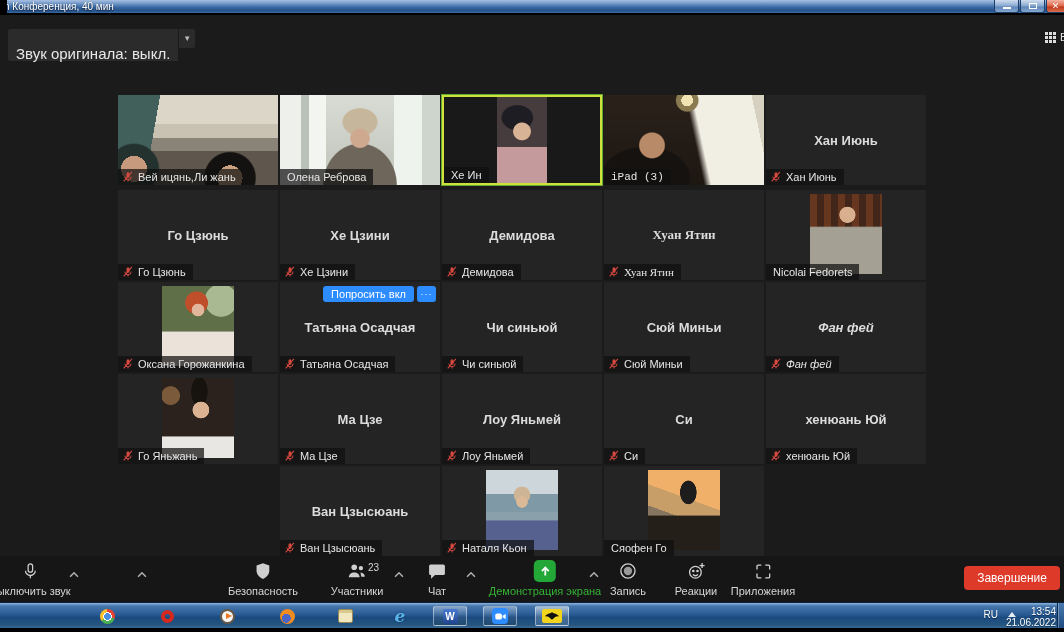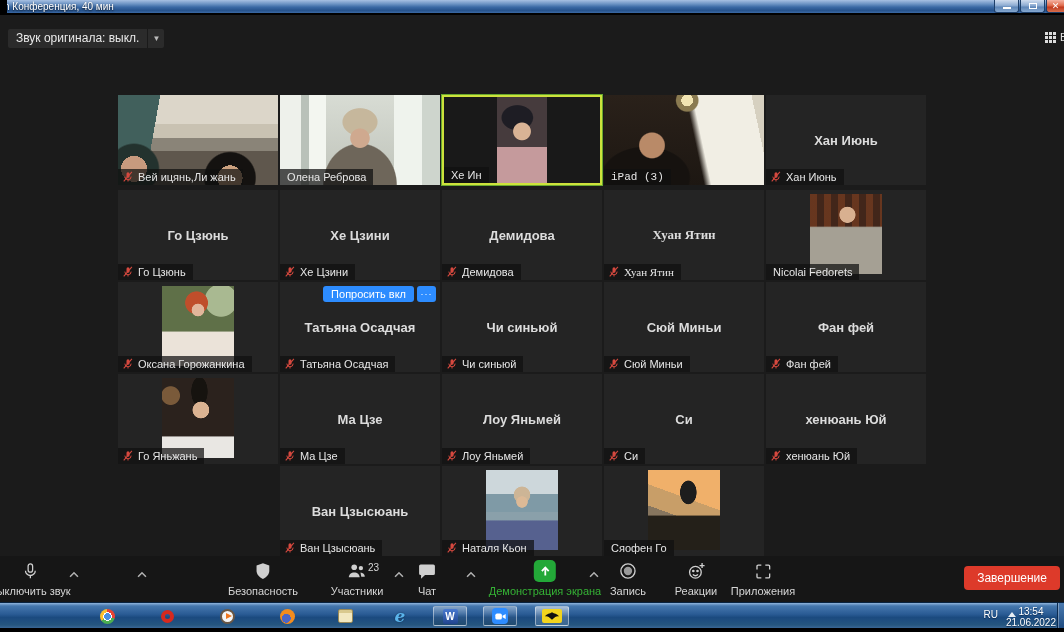--- a/index.html
+++ b/index.html
@@ -22,21 +22,21 @@
   #btn-max { left:1020px; width:25px; }
   #btn-close { left:1046px; width:18px; border-right:none; border-radius:0 0 0 3px; }
   #btn-min .glyph { width:8px; height:2px; background:#fff; margin-top:4px; }
   #btn-max .glyph { width:8px; height:6px; border:1.5px solid #fff; }
   #btn-close .glyph { color:#fff; font-size:9px; font-weight:bold; line-height:1; }
 
   
   #client { position:absolute; left:0; top:15px; width:1064px; height:587px; background:#1b1b1b; }
 
   #orig-sound { position:absolute; left:8px; top:14px; height:19px; display:flex; }
-  #orig-sound .main { background:#2b2b2b; color:#e8e8e8; font-size:12px; padding:2px 8px;
+  #orig-sound .main { background:#2b2b2b; color:#e8e8e8; font-size:15px; padding:16px 8px;
     border-radius:2px 0 0 2px; white-space:nowrap; }
   #orig-sound .caret { background:#2b2b2b; color:#bbb; width:17px; font-size:8px; display:flex;
     align-items:center; justify-content:center; border-left:1px solid #1a1a1a; border-radius:0 2px 2px 0; }
 
   #view-btn { position:absolute; right:-16px; top:16px; display:flex; align-items:center; gap:4px;
     color:#e0e0e0; font-size:11px; }
   .grid-icon { width:11px; height:11px;
     background:conic-gradient(#ddd 0 100%);
     -webkit-mask:repeating-linear-gradient(0deg,#000 0 3px,transparent 3px 4px),
                  repeating-linear-gradient(90deg,#000 0 3px,transparent 3px 4px);
@@ -154,21 +154,21 @@
   .ic-word { width:15px; height:15px; background:linear-gradient(180deg,#4a7ad0,#20448e);
     border-radius:2px; color:#fff; font-size:10px; font-weight:bold; display:flex; align-items:center;
     justify-content:center; }
   .ic-zoom { width:16px; height:16px; background:#2d8cff; border-radius:4px; display:flex;
     align-items:center; justify-content:center; }
   .ic-bat { width:20px; height:14px; background:#f2d41e; border-radius:2px; display:flex;
     align-items:center; justify-content:center; }
   #lang { position:absolute; right:66px; top:6px; color:#fff; font-size:10px; text-shadow:0 1px 1px #0a2a50; }
   #tray-arrow { position:absolute; right:48px; top:9px; width:0; height:0;
     border-left:4px solid transparent; border-right:4px solid transparent; border-bottom:5px solid #e8eef5; }
-  #clock { position:absolute; right:8px; top:3px; text-align:center; color:#fff; font-size:10px;
+  #clock { position:absolute; right:8px; top:3px; text-align:right; color:#fff; font-size:10px;
     text-shadow:0 1px 1px #0a2a50; line-height:11px; }
   #show-desktop { position:absolute; right:0; top:0; width:7px; height:26px;
     background:linear-gradient(180deg,#4a7ab0,#1d4a7f); border-left:1px solid #0a2a50;
     box-shadow:inset 1px 0 0 rgba(255,255,255,.3); }
   #bottom-black { position:absolute; left:0; top:628px; width:1064px; height:4px; background:#000; }
   #top-black { position:absolute; left:0; top:0; width:1064px; height:2px; background:#000; }
 </style>
 </head>
 <body>
 
@@ -376,21 +376,21 @@
                 <g fill="none" stroke="#d6493f" stroke-width="1.3">
                   <path d="M3.8 7.5a4.2 4.2 0 0 0 8.4 0"></path>
                   <line x1="8" y1="11.7" x2="8" y2="14"></line>
                 </g>
                 <line x1="2.3" y1="13.8" x2="13.2" y2="1.2" stroke="#d6493f" stroke-width="1.4"></line>
               </svg>
             </span>
             <span>Сюй Миньи</span>
           </div>
         </div>
-        <div class="tile" style="left: 766px; top: 267px;">
+        <div class="tile" style="left: 766px; top: 267px; font-style: italic;">
           <div class="center-name">Фан фей</div>
           <div class="name-label">
             <span style="display: flex;">
               <svg class="mic-muted" viewBox="0 0 16 16">
                 <rect x="6" y="1.5" width="4" height="7.5" rx="2" fill="#d6493f"></rect>
                 <g fill="none" stroke="#d6493f" stroke-width="1.3">
                   <path d="M3.8 7.5a4.2 4.2 0 0 0 8.4 0"></path>
                   <line x1="8" y1="11.7" x2="8" y2="14"></line>
                 </g>
                 <line x1="2.3" y1="13.8" x2="13.2" y2="1.2" stroke="#d6493f" stroke-width="1.4"></line>
@@ -554,21 +554,21 @@
             <circle cx="17" cy="8.5" r="2.6"></circle>
             <path d="M16.5 13.8c3 .2 5.2 2.3 5.2 5.1h-4.2"></path>
           </svg>
         </span>
         <span class="lbl">Участники</span>
         <span class="tb-badge">23</span>
       </div>
       <span class="tb-chevron" style="left: 399px;"><svg width="11" height="7" viewBox="0 0 12 8" fill="none" stroke="currentColor" stroke-width="1.8">
           <path d="M1.5 6.5 6 2l4.5 4.5"></path>
         </svg></span>
-      <div class="tb-item" style="left: 427px;">
+      <div class="tb-item" style="left: 437px;">
         <span class="ico">
           <svg width="20" height="19" viewBox="0 0 24 24" fill="currentColor">
             <path d="M4 3h16a2 2 0 0 1 2 2v9.5a2 2 0 0 1-2 2H9.5L4.5 21v-4.5H4a2 2 0 0 1-2-2V5a2 2 0 0 1 2-2z"></path>
           </svg>
         </span>
         <span class="lbl">Чат</span>
       </div>
       <span class="tb-chevron" style="left: 471px;"><svg width="11" height="7" viewBox="0 0 12 8" fill="none" stroke="currentColor" stroke-width="1.8">
           <path d="M1.5 6.5 6 2l4.5 4.5"></path>
         </svg></span>

